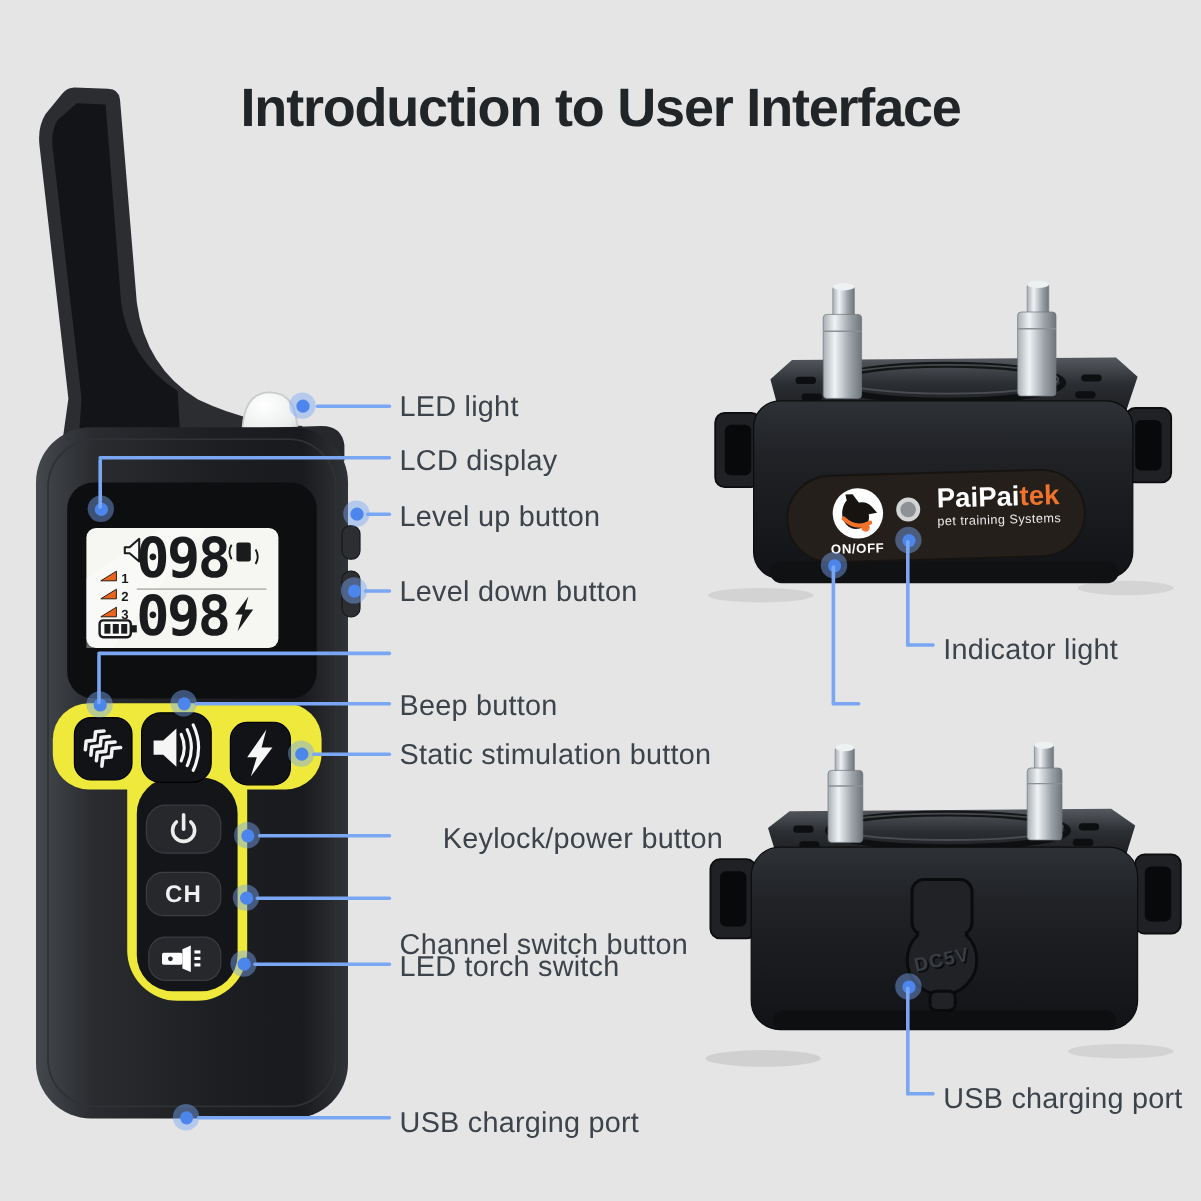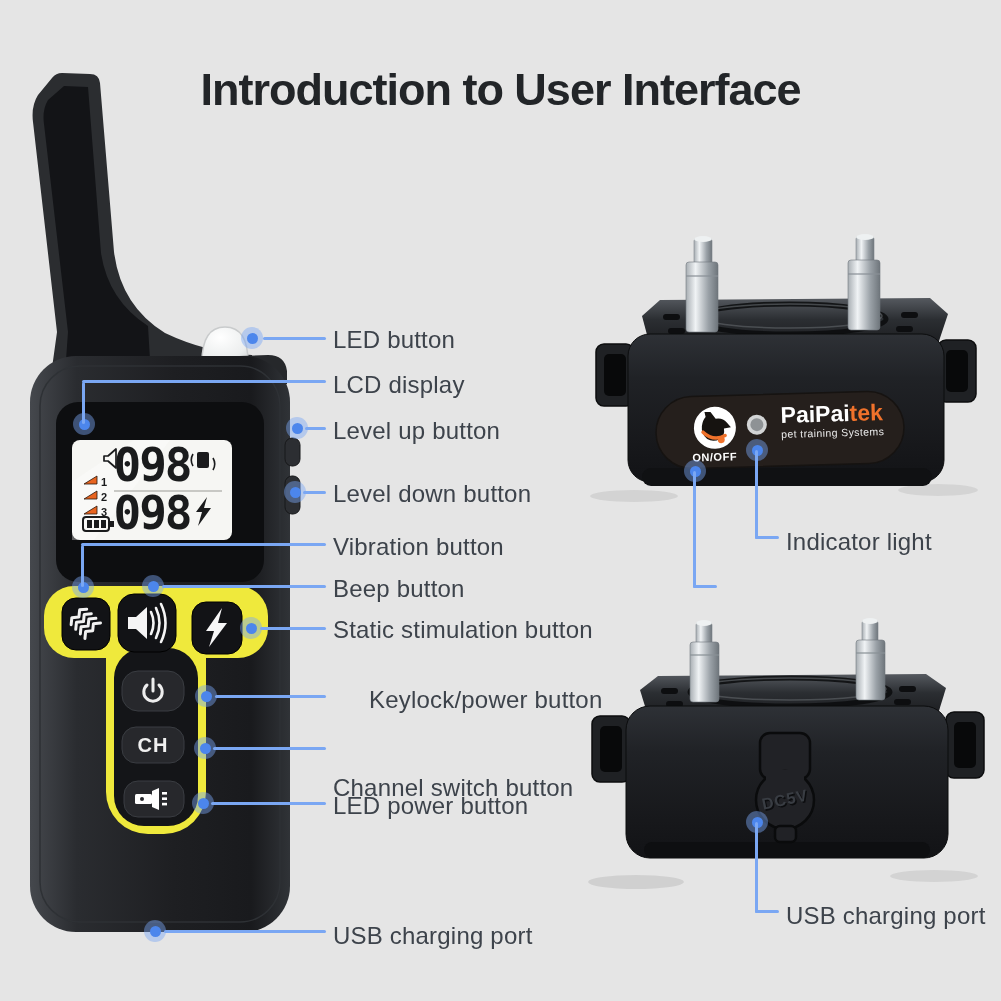--- a/index.html
+++ b/index.html
@@ -258,21 +258,21 @@
         <text x="786.5" y="806.5" font-size="16" font-weight="700" fill="#0c0d0f" text-anchor="middle" transform="rotate(-12 786 801)" letter-spacing="1">DC5V</text>
         <text x="785" y="805" font-size="16" font-weight="700" fill="#393d43" text-anchor="middle" transform="rotate(-12 785 800)" letter-spacing="1">DC5V</text>
       </g>
     </g>
   </svg>
 
   <div class="dot" style="left:241px;top:327px;">
       <i></i>
     </div>
   <div class="hline" style="left:263px;top:337px;width:63px;"></div>
-  <div class="callout-label" style="left:333px;top:340px;">LED button</div>
+  <div class="callout-label" style="left:333px;top:340px;">LED light</div>
 
   <div class="dot" style="left:73px;top:413px;">
       <i></i>
     </div>
   <div class="vline" style="left:82px;top:382px;height:42px;"></div>
   <div class="hline" style="left:82px;top:380px;width:244px;"></div>
   <div class="callout-label" style="left:333px;top:385px;">LCD display</div>
 
   <div class="dot" style="left:286px;top:417px;">
       <i></i>
@@ -284,21 +284,20 @@
       <i></i>
     </div>
   <div class="hline" style="left:303px;top:491px;width:23px;"></div>
   <div class="callout-label" style="left:333px;top:494px;">Level down button</div>
 
   <div class="dot" style="left:72px;top:576px;">
       <i></i>
     </div>
   <div class="vline" style="left:81px;top:545px;height:42px;"></div>
   <div class="hline" style="left:81px;top:543px;width:245px;"></div>
-  <div class="callout-label" style="left:333px;top:547px;">Vibration button</div>
 
   <div class="dot" style="left:142px;top:575px;">
       <i></i>
     </div>
   <div class="hline" style="left:162px;top:585px;width:164px;"></div>
   <div class="callout-label" style="left:333px;top:589px;">Beep button</div>
 
   <div class="dot" style="left:240px;top:617px;">
       <i></i>
     </div>
@@ -314,21 +313,21 @@
   <div class="dot" style="left:194px;top:737px;">
       <i></i>
     </div>
   <div class="hline" style="left:213px;top:747px;width:113px;"></div>
   <div class="callout-label" style="left:333px;top:751px;margin-top:37px;">Channel switch button</div>
 
   <div class="dot" style="left:192px;top:792px;">
       <i></i>
     </div>
   <div class="hline" style="left:211px;top:802px;width:115px;"></div>
-  <div class="callout-label" style="left:333px;top:806px;">LED power button</div>
+  <div class="callout-label" style="left:333px;top:806px;">LED torch switch</div>
 
   <div class="dot" style="left:144px;top:920px;">
       <i></i>
     </div>
   <div class="hline" style="left:164px;top:930px;width:162px;"></div>
   <div class="callout-label" style="left:333px;top:936px;">USB charging port</div>
 
   <div class="dot" style="left:746px;top:439px;">
       <i></i>
     </div>

